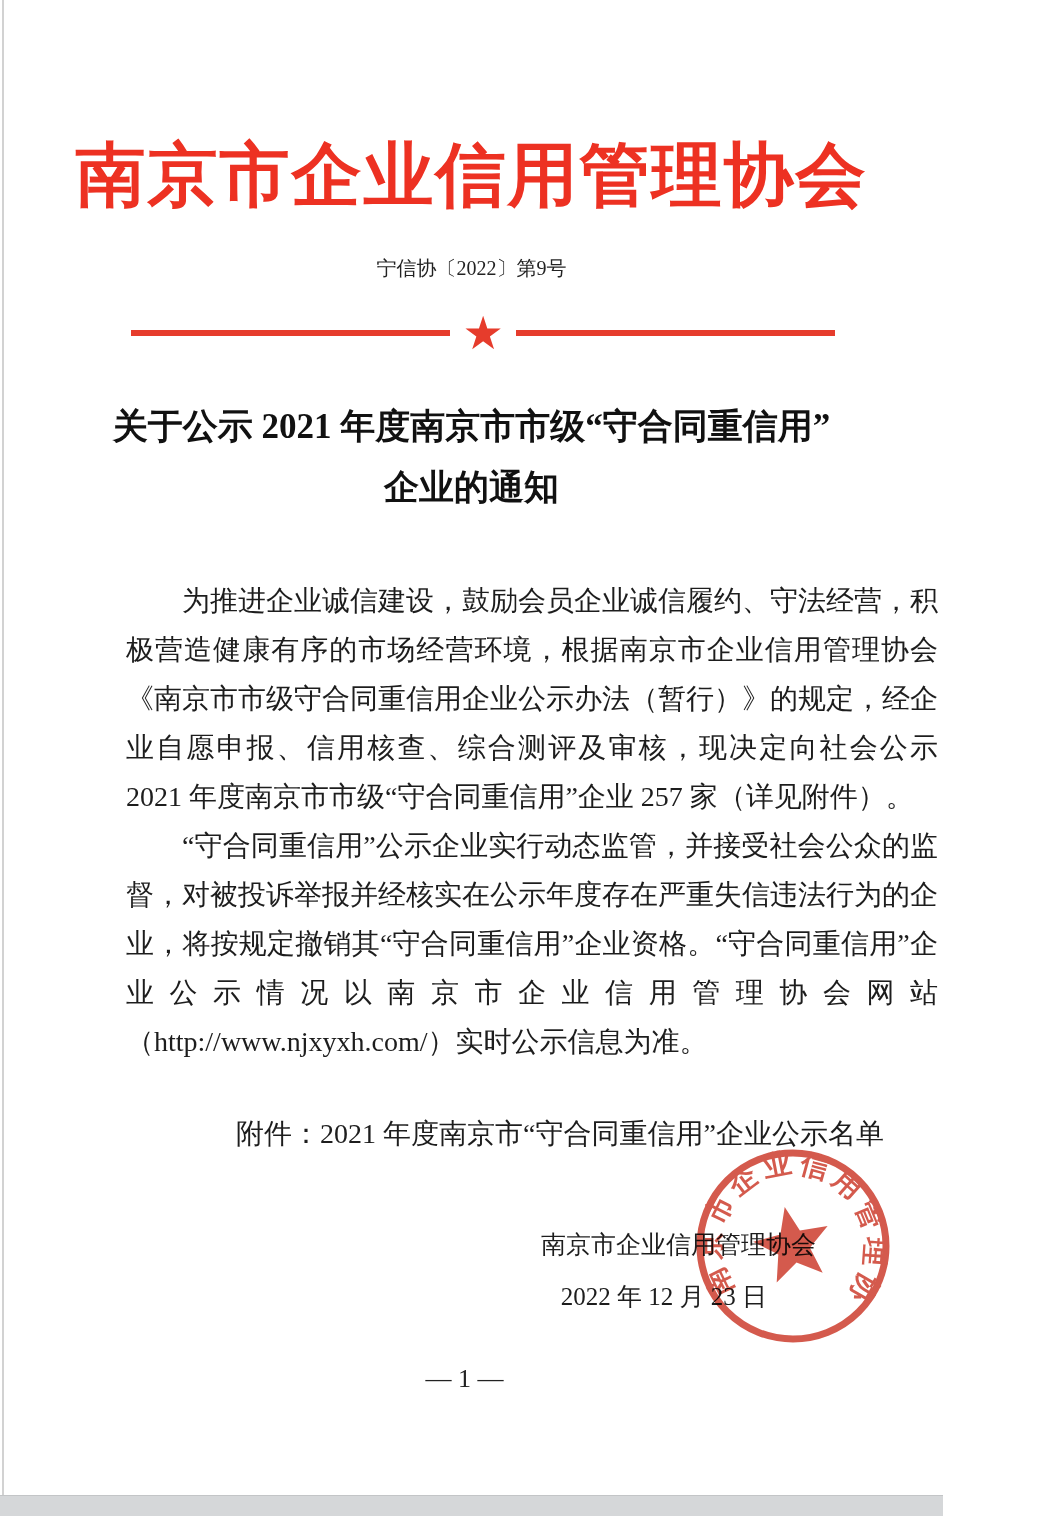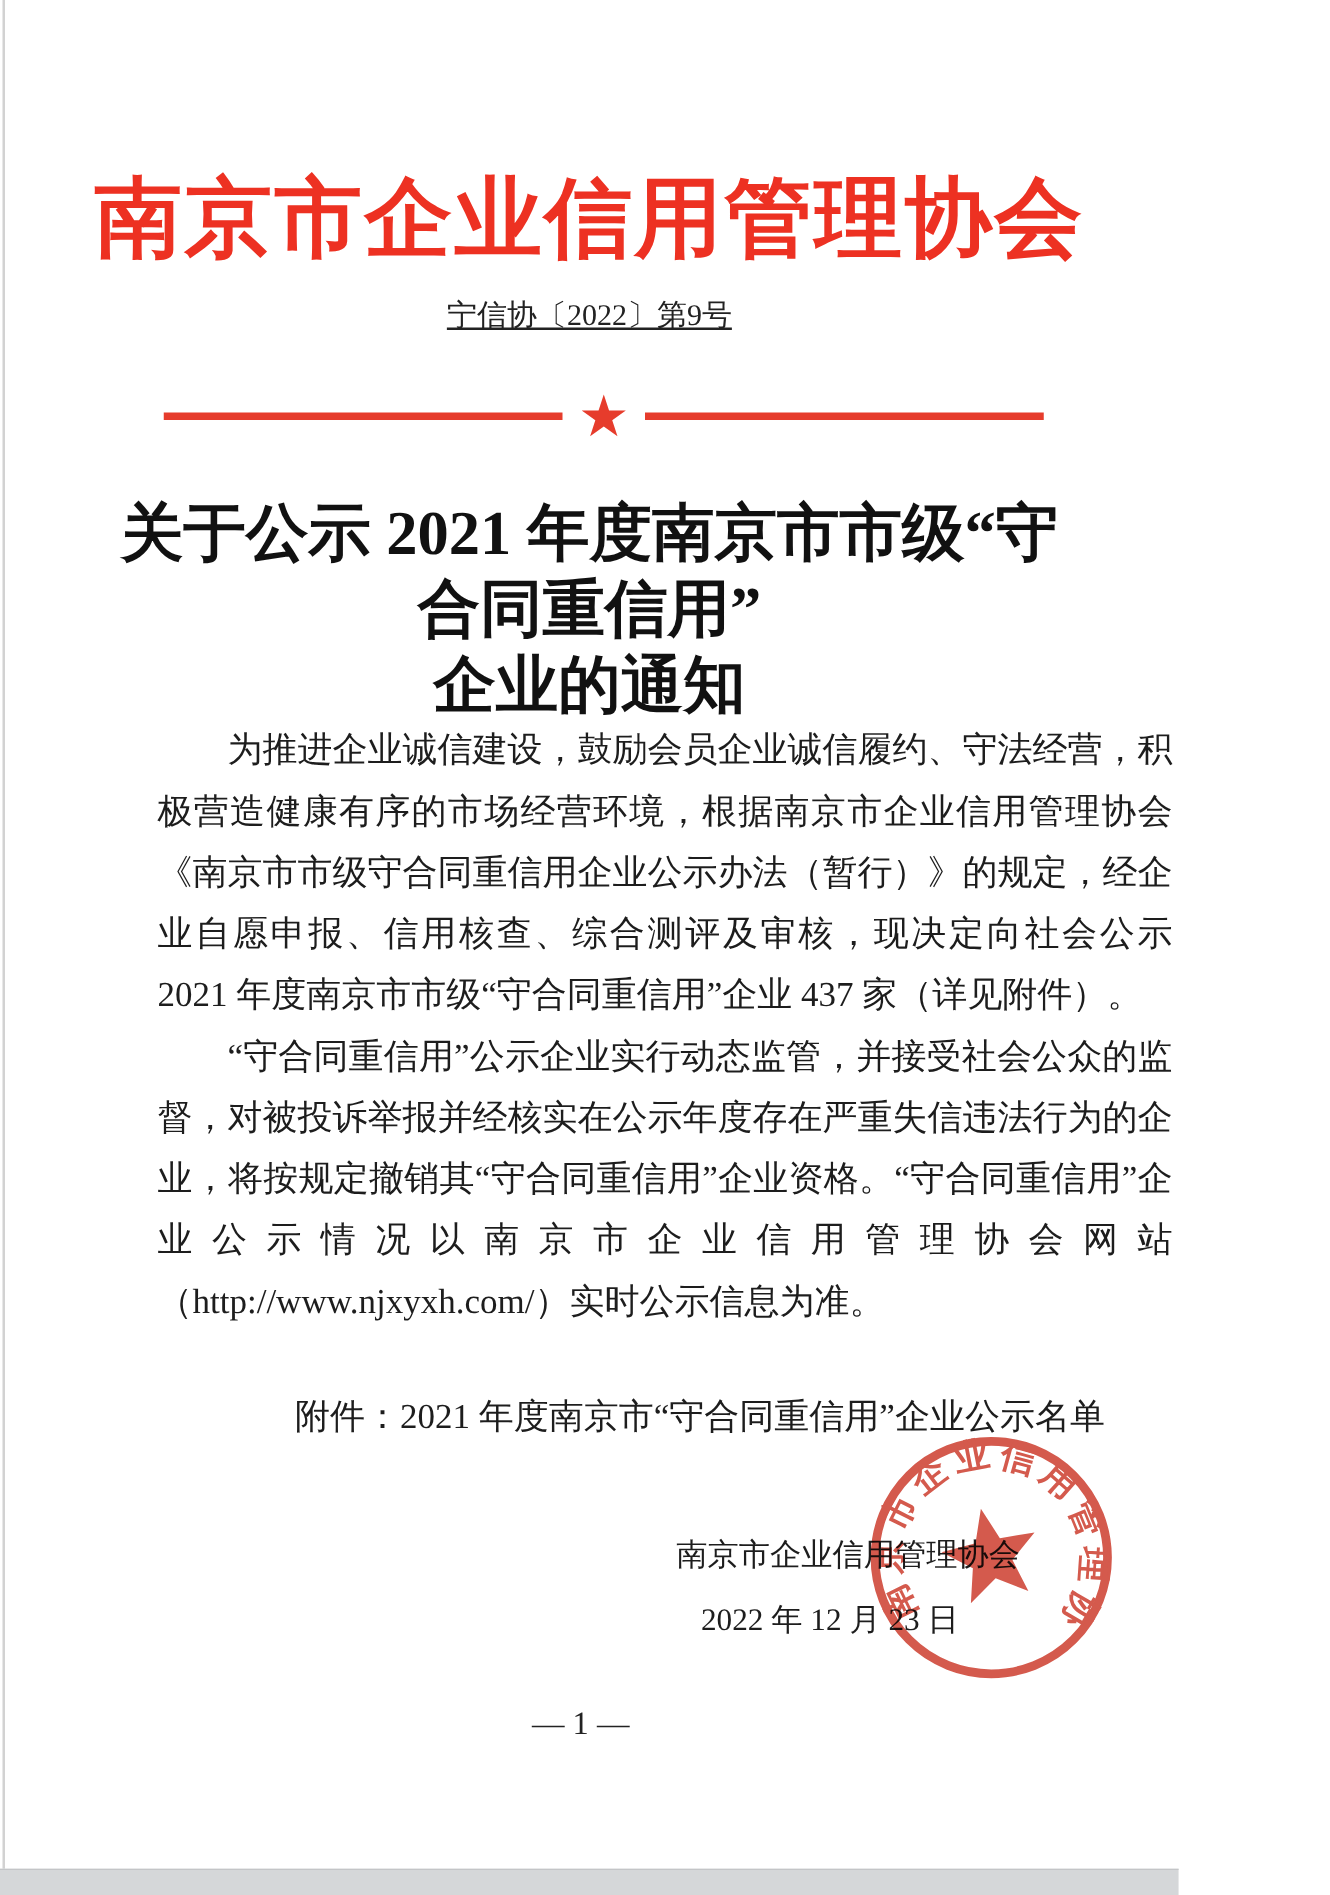--- a/index.html
+++ b/index.html
@@ -26,26 +26,25 @@
     text-align: center;
     font-size: 70px;
     line-height: 96px;
     font-weight: bold;
     letter-spacing: 2px;
     white-space: nowrap;
   }
   .doc-number {
     position: absolute;
     left: 0; right: 0;
-    top: 235px;
+    top: 250px;
     text-align: center;
-    font-size: 24px;
+    font-size: 20px;
     line-height: 36px;
     color: #222;
-    text-decoration: underline;
   }
   .rule {
     position: absolute;
     left: 131px; right: 108px;
     top: 311px;
     height: 44px;
     display: flex;
     align-items: center;
   }
   .rule-line {
@@ -58,21 +57,21 @@
     line-height: 44px;
     padding: 0 12px;
     font-family: "DejaVu Sans", sans-serif;
   }
   .doc-title {
     position: absolute;
     left: 80px; right: 80px;
     top: 396px;
     margin: 0;
     text-align: center;
-    font-size: 50px;
+    font-size: 35px;
     line-height: 61px;
     font-weight: bold;
     color: #111;
   }
   .body-text {
     position: absolute;
     left: 126px;
     width: 812px;
     top: 576px;
   }
@@ -151,21 +150,21 @@
     <span class="star" style="color: rgb(230, 60, 44);">★</span>
     <span class="rule-line" style="background-color: rgb(230, 60, 44);"></span>
   </div>
 
   <h2 class="doc-title">
     <span>关于公示 2021 年度南京市市级“守合同重信用”</span><br>
     <span>企业的通知</span>
   </h2>
 
   <div class="body-text">
-    <p>为推进企业诚信建设，鼓励会员企业诚信履约、守法经营，积极营造健康有序的市场经营环境，根据南京市企业信用管理协会《南京市市级守合同重信用企业公示办法（暂行）》的规定，经企业自愿申报、信用核查、综合测评及审核，现决定向社会公示 2021 年度南京市市级“守合同重信用”企业 437 家（详见附件）。</p>
+    <p>为推进企业诚信建设，鼓励会员企业诚信履约、守法经营，积极营造健康有序的市场经营环境，根据南京市企业信用管理协会《南京市市级守合同重信用企业公示办法（暂行）》的规定，经企业自愿申报、信用核查、综合测评及审核，现决定向社会公示 2021 年度南京市市级“守合同重信用”企业 257 家（详见附件）。</p>
     <p>“守合同重信用”公示企业实行动态监管，并接受社会公众的监督，对被投诉举报并经核实在公示年度存在严重失信违法行为的企业，将按规定撤销其“守合同重信用”企业资格。“守合同重信用”企业公示情况以南京市企业信用管理协会网站（http://www.njxyxh.com/）实时公示信息为准。</p>
     <p class="attachment">附件：2021 年度南京市“守合同重信用”企业公示名单</p>
   </div>
 
   <div class="signature">南京市企业信用管理协会</div>
 
   <div class="sign-date">2022 年 12 月 23 日</div>
 
   <svg class="seal" viewBox="0 0 202 202">
     <circle cx="101" cy="101" r="93" fill="none" stroke-width="7" style="stroke: rgb(206, 67, 52);"></circle>

